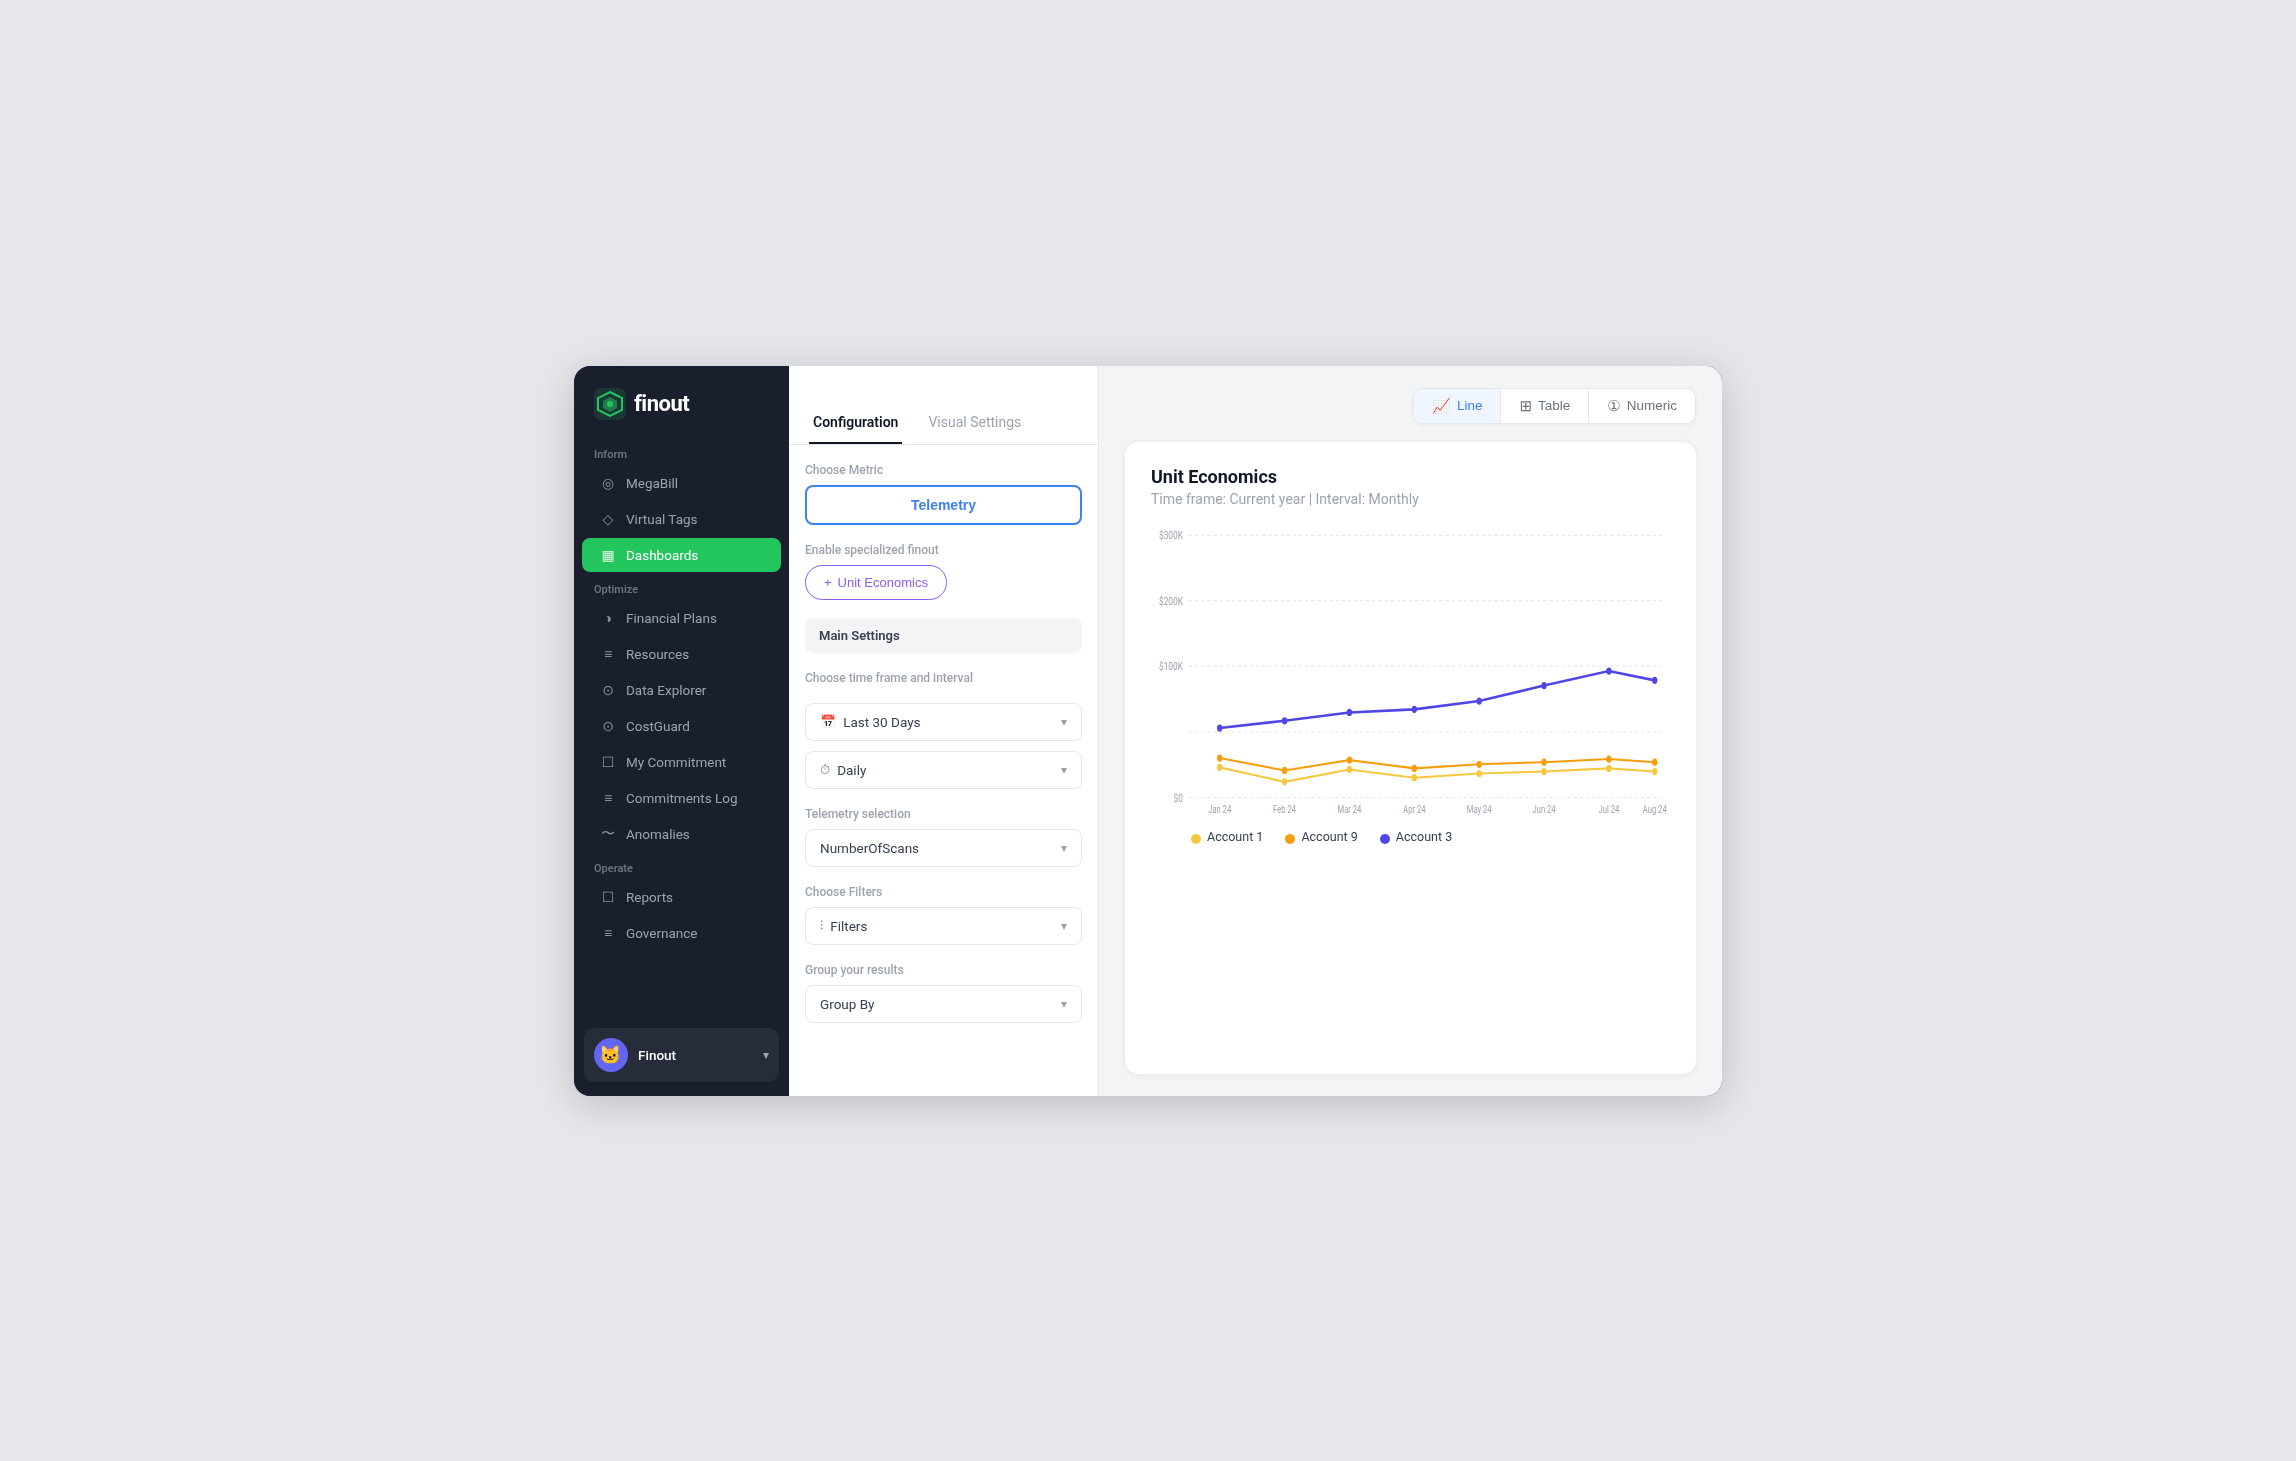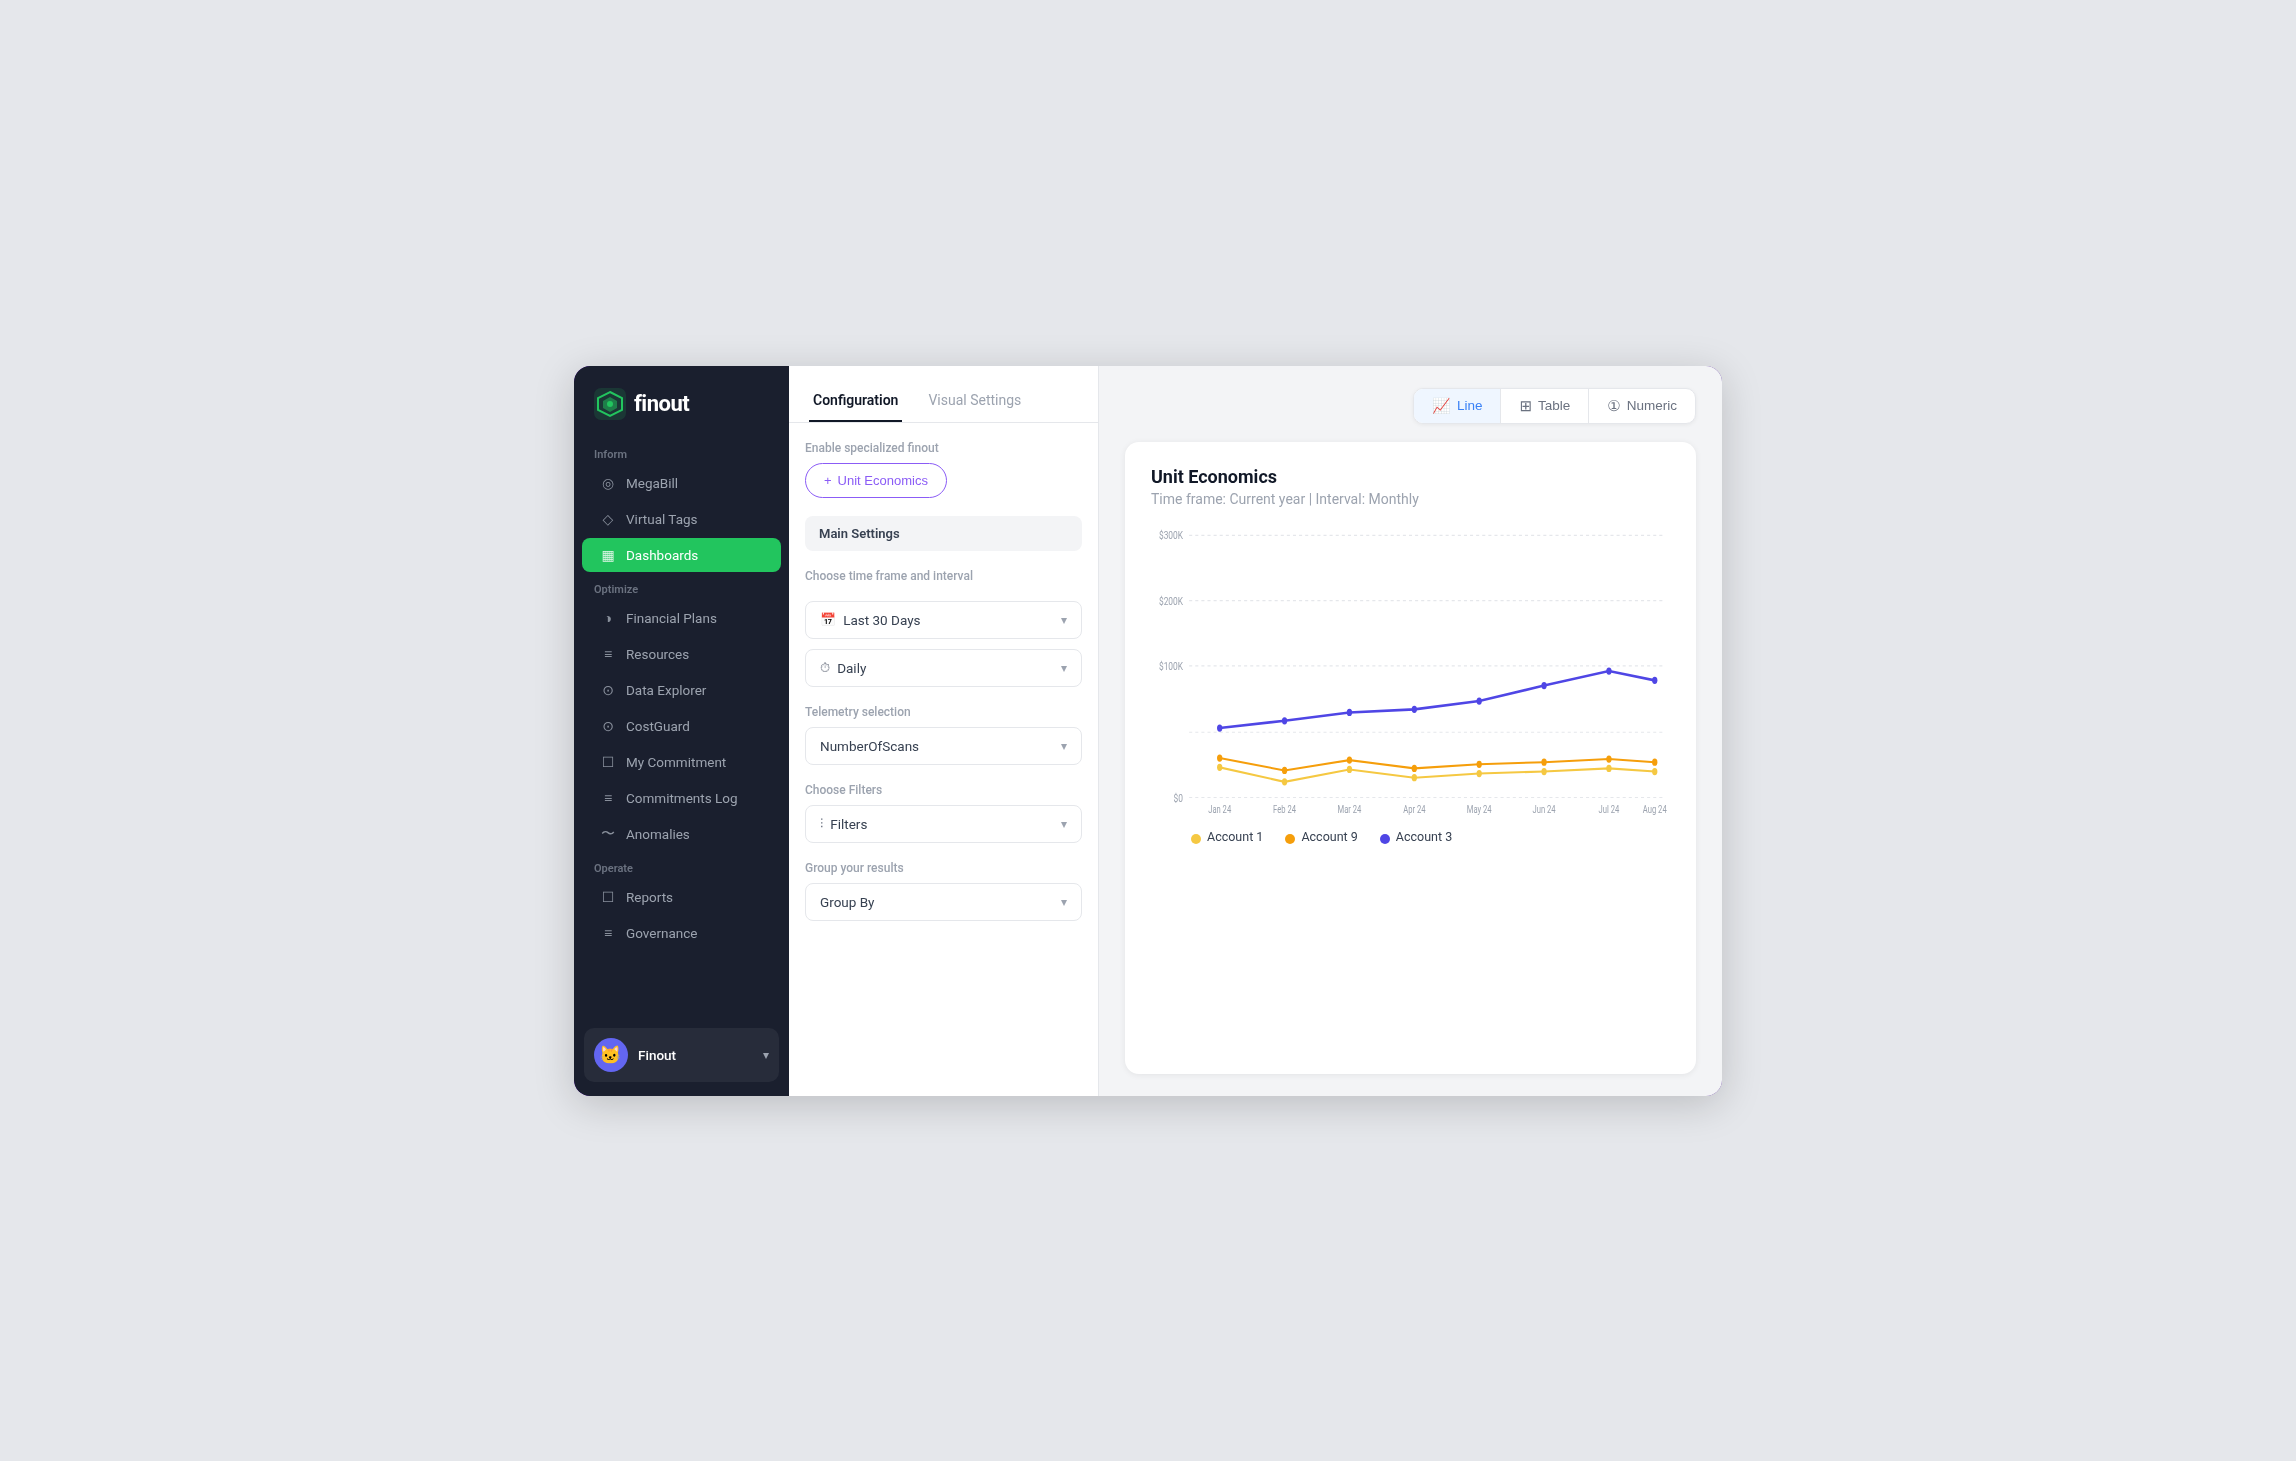--- a/index.html
+++ b/index.html
@@ -144,20 +144,21 @@
       border-bottom: 1px solid #e5e7eb;
     }
     .config-tab {
       padding: 8px 4px 12px;
       margin-right: 22px;
       font-size: 14px;
       cursor: pointer;
       color: #9ca3af;
       border-bottom: 2px solid transparent;
       transition: color 0.15s;
+      margin-top: 22px;
     }
     .config-tab.active {
       color: #111827;
       font-weight: 600;
       border-bottom: 2px solid #111827;
     }
     .config-body { padding: 18px 16px; display: flex; flex-direction: column; gap: 18px; }
     .config-label {
       font-size: 12px;
       color: #9ca3af;
@@ -384,20 +385,24 @@
     <div class="content-body">
 
       <div class="config-panel">
         <div class="config-tabs">
           <div class="config-tab active">Configuration</div>
           <div class="config-tab">Visual Settings</div>
         </div>
 
         <div class="config-body">
 
+          <div>
+            <div class="config-label">Choose Metric</div>
+            <button class="metric-btn">Telemetry</button>
+          </div>
 
           <div>
             <div class="config-label">Enable specialized finout</div>
             <button class="specialized-btn">
               <span>+</span>
               <span>Unit Economics</span>
             </button>
           </div>
 
           <div class="main-settings-header">Main Settings</div>

